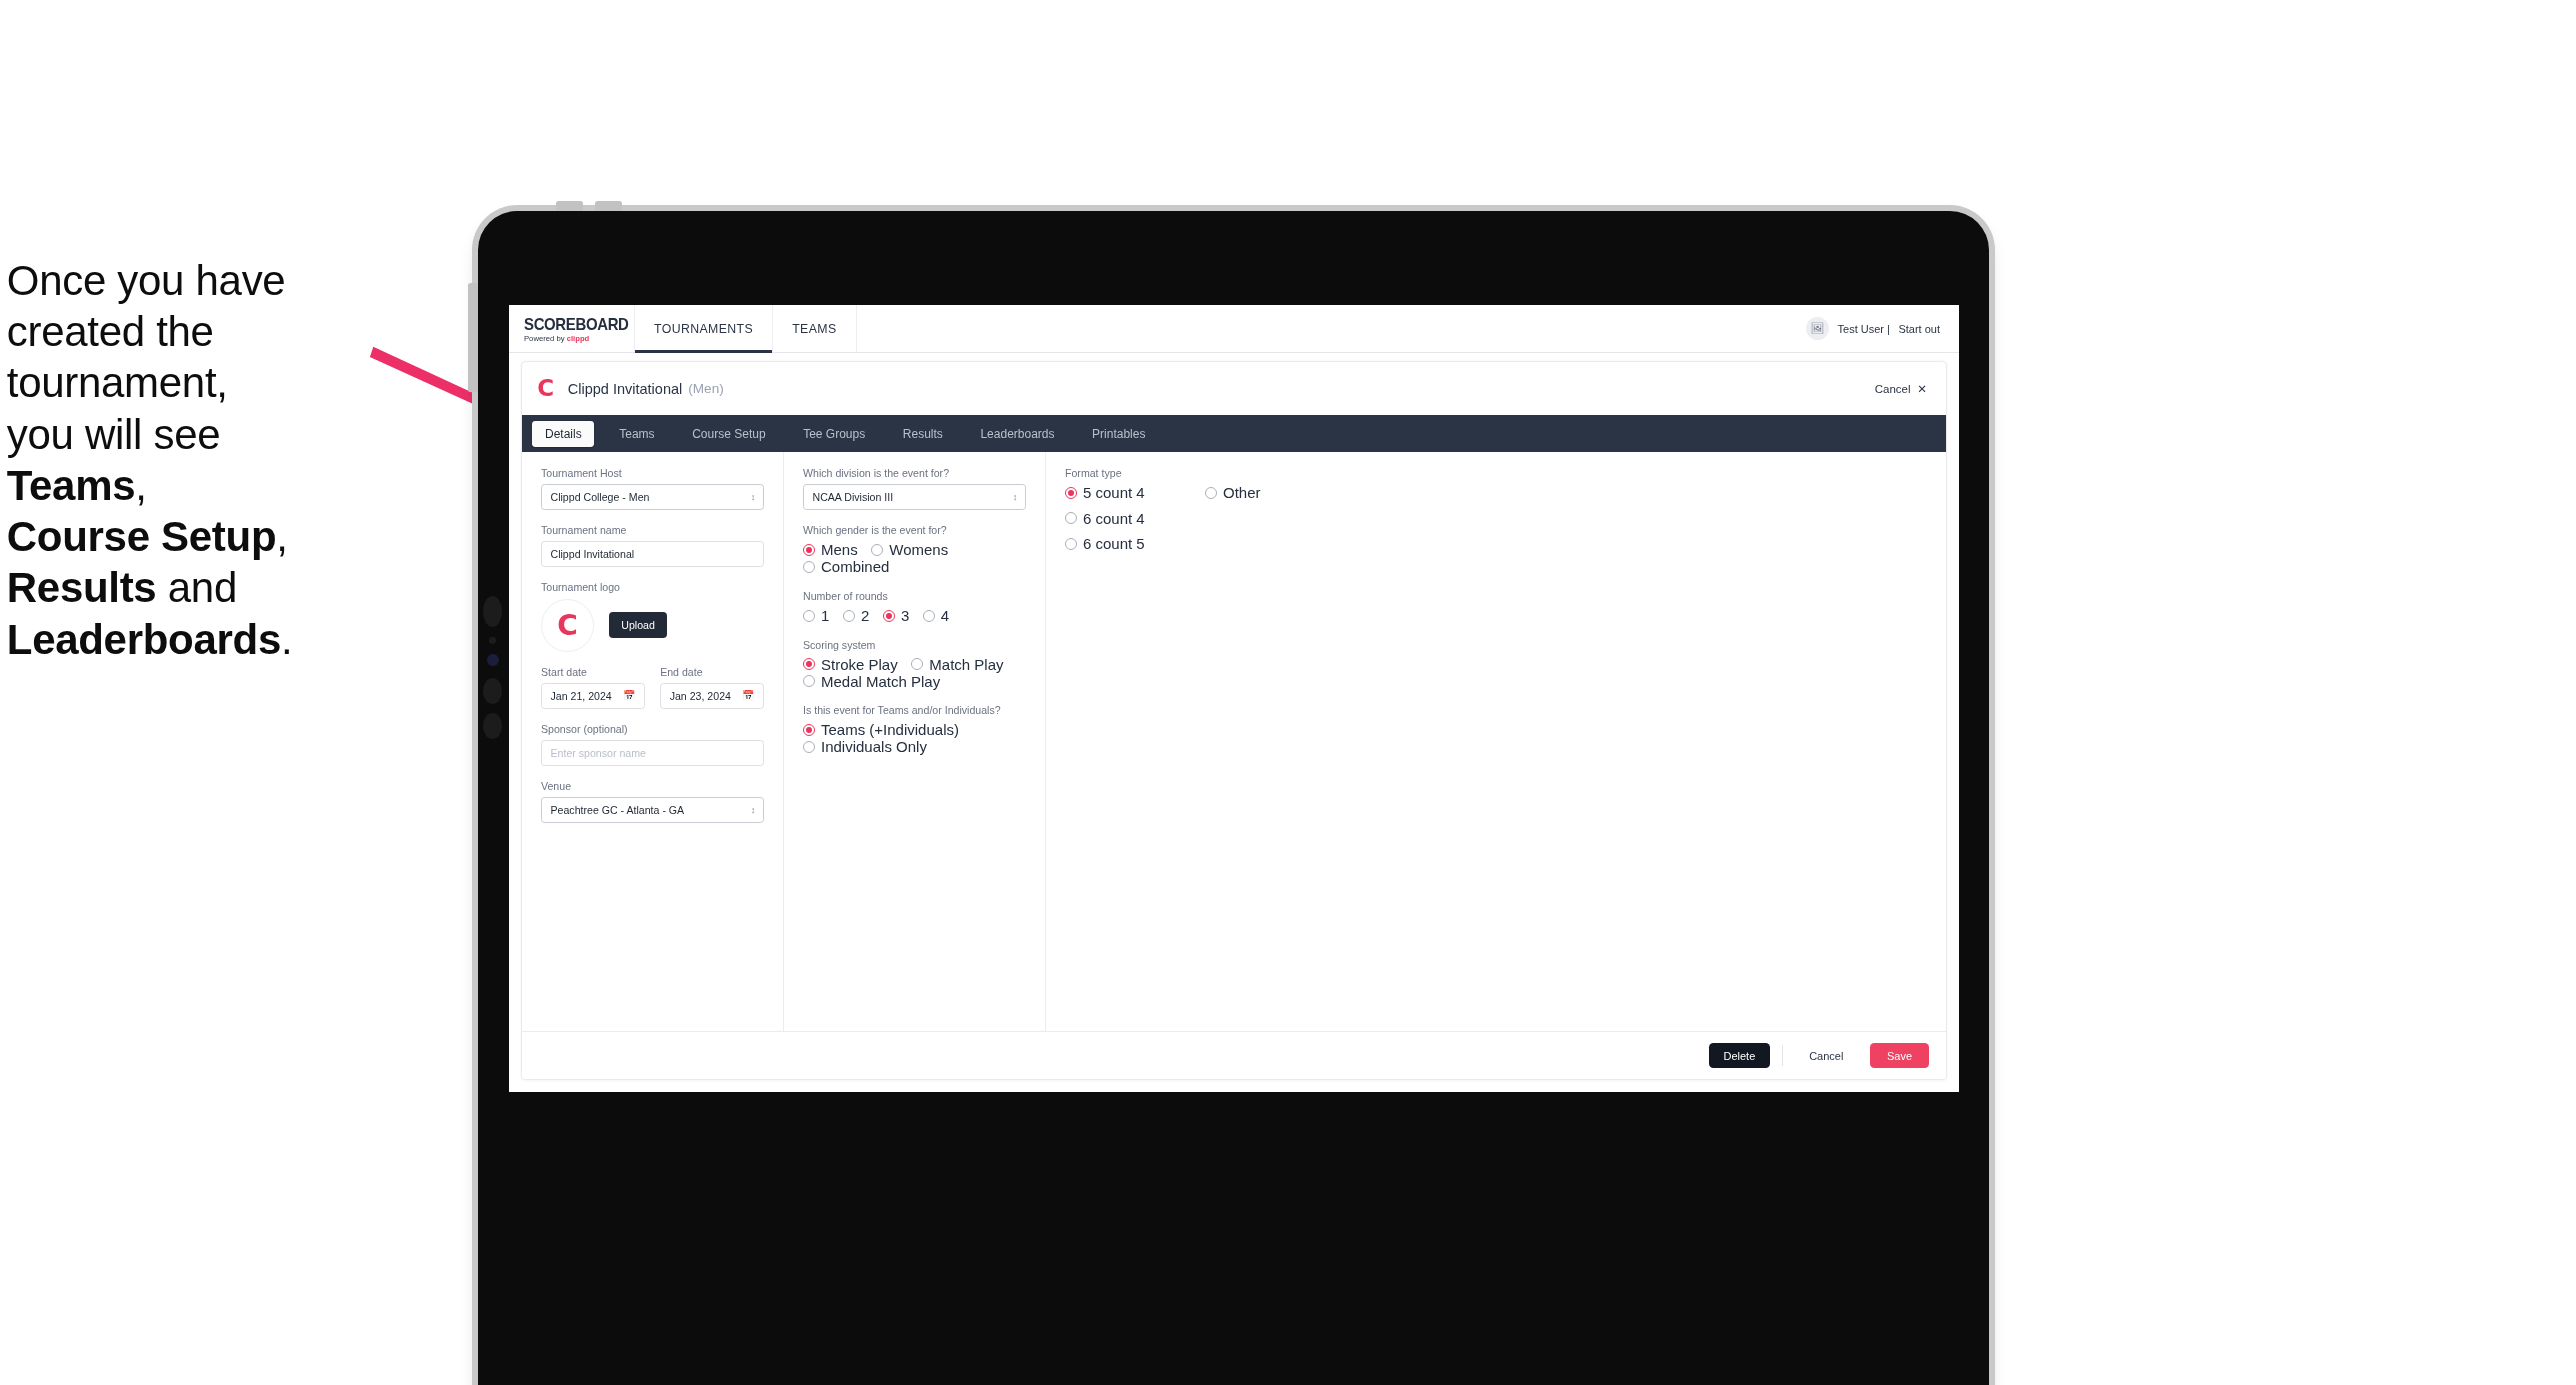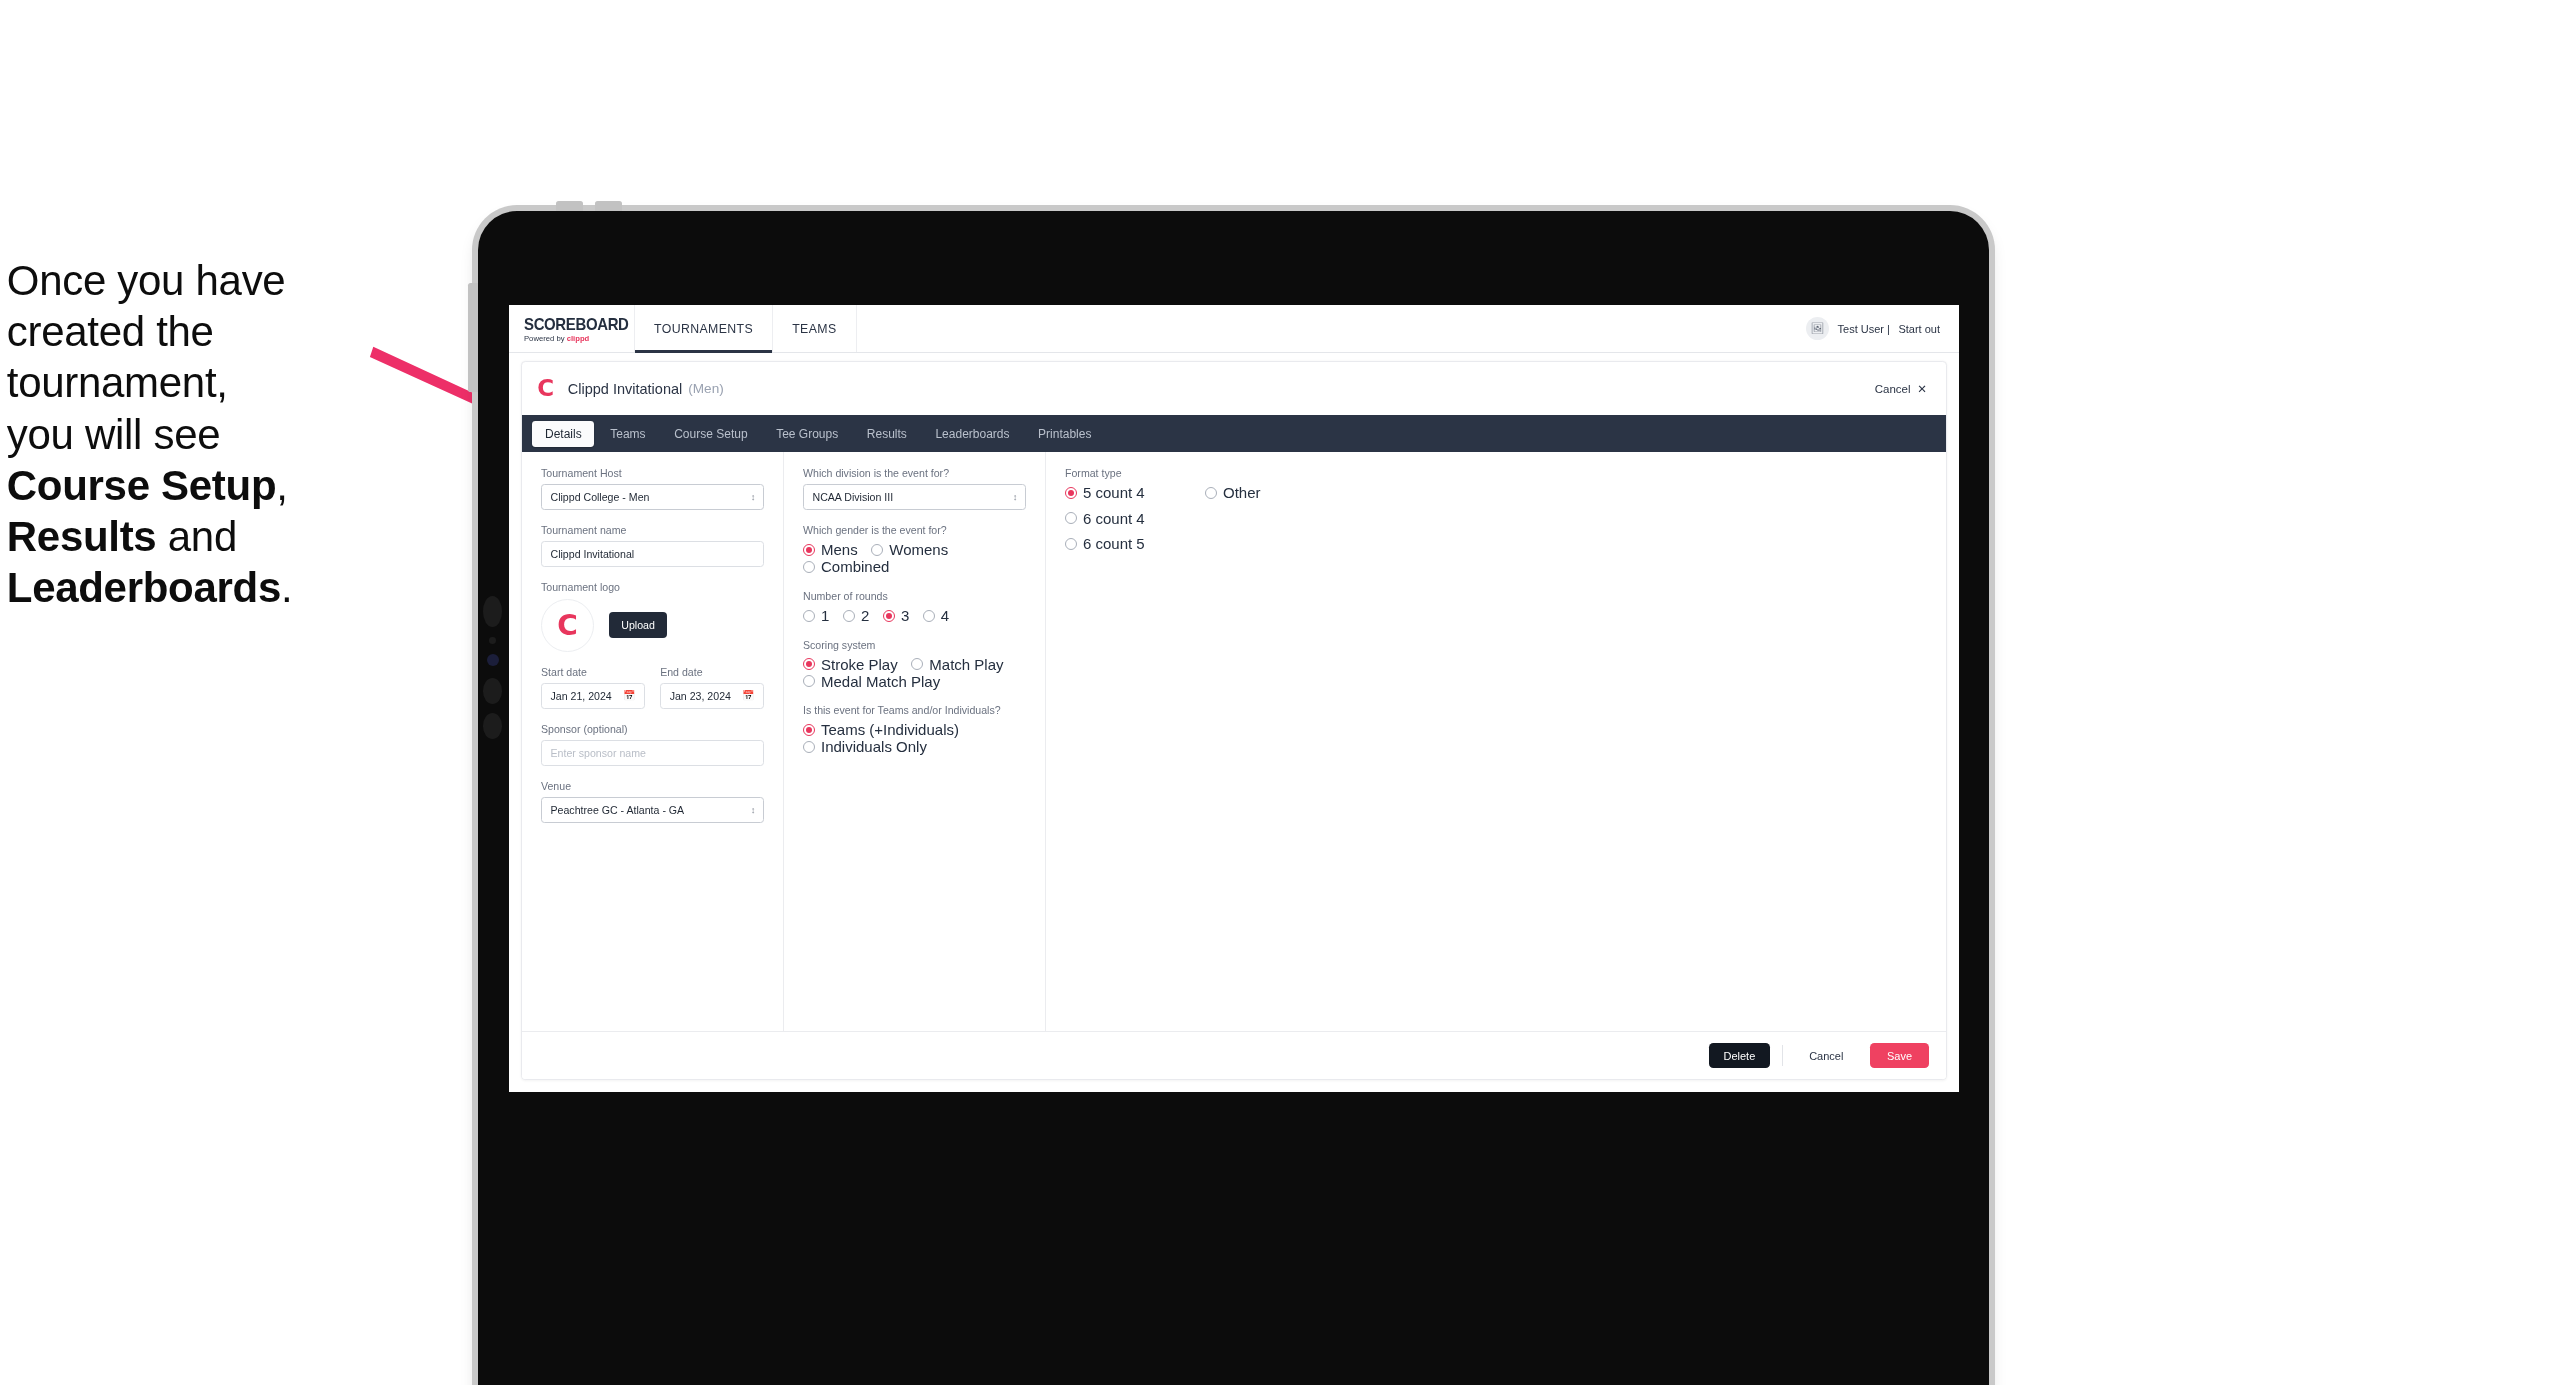--- a/index.html
+++ b/index.html
@@ -129,21 +129,21 @@
     line-height: 1; margin-right: 13.6px; font-family: "DejaVu Sans", sans-serif;
   }
   #tourn-title { font-size: 14.5px; color: #2b3445; }
   #tourn-gender { font-size: 13.6px; color: #9aa2b1; margin-left: 6px; }
   #hdr-spacer { flex: 1; }
   #cancel-x { display: flex; align-items: center; gap: 6.8px; font-size: 11.5px; color: #2b3445; cursor: pointer; }
 
   
   #tabbar {
     height: 37px; background: #2b3445;
-    display: flex; align-items: center; padding-left: 10.2px; gap: 3px;
+    display: flex; align-items: center; padding-left: 10.2px; gap: 12px;
   }
   .tab {
     font-size: 12px; color: #b9c0cc; padding: 6px 12.8px;
     border-radius: 3.4px; cursor: pointer; white-space: nowrap;
   }
   .tab.active { background: #fbfbfc; color: #1f2733; font-weight: 400;
     box-shadow: 0 0.9px 1.7px rgba(0,0,0,.25); }
 
   
   #form-body { flex: 1; display: flex; background: #ffffff; }
@@ -217,20 +217,21 @@
 </head>
 <body>
 
 <div id="root">
 
   <div id="annotation">
     <div>Once you have</div>
     <div>created the</div>
     <div>tournament,</div>
     <div>you will see</div>
+    <div><span class="b">Teams</span><span>,</span></div>
     <div><span class="b">Course Setup</span><span>,</span></div>
     <div><span class="b">Results</span><span> and</span></div>
     <div><span class="b">Leaderboards</span><span>.</span></div>
   </div>
 
   <svg id="arrow" viewBox="0 0 400 220">
     <polygon points="8,28 272,150 300,104 340,196 244,196 268,160 4,40" fill="#ed2f68"></polygon>
   </svg>
 
   <div id="tablet">

